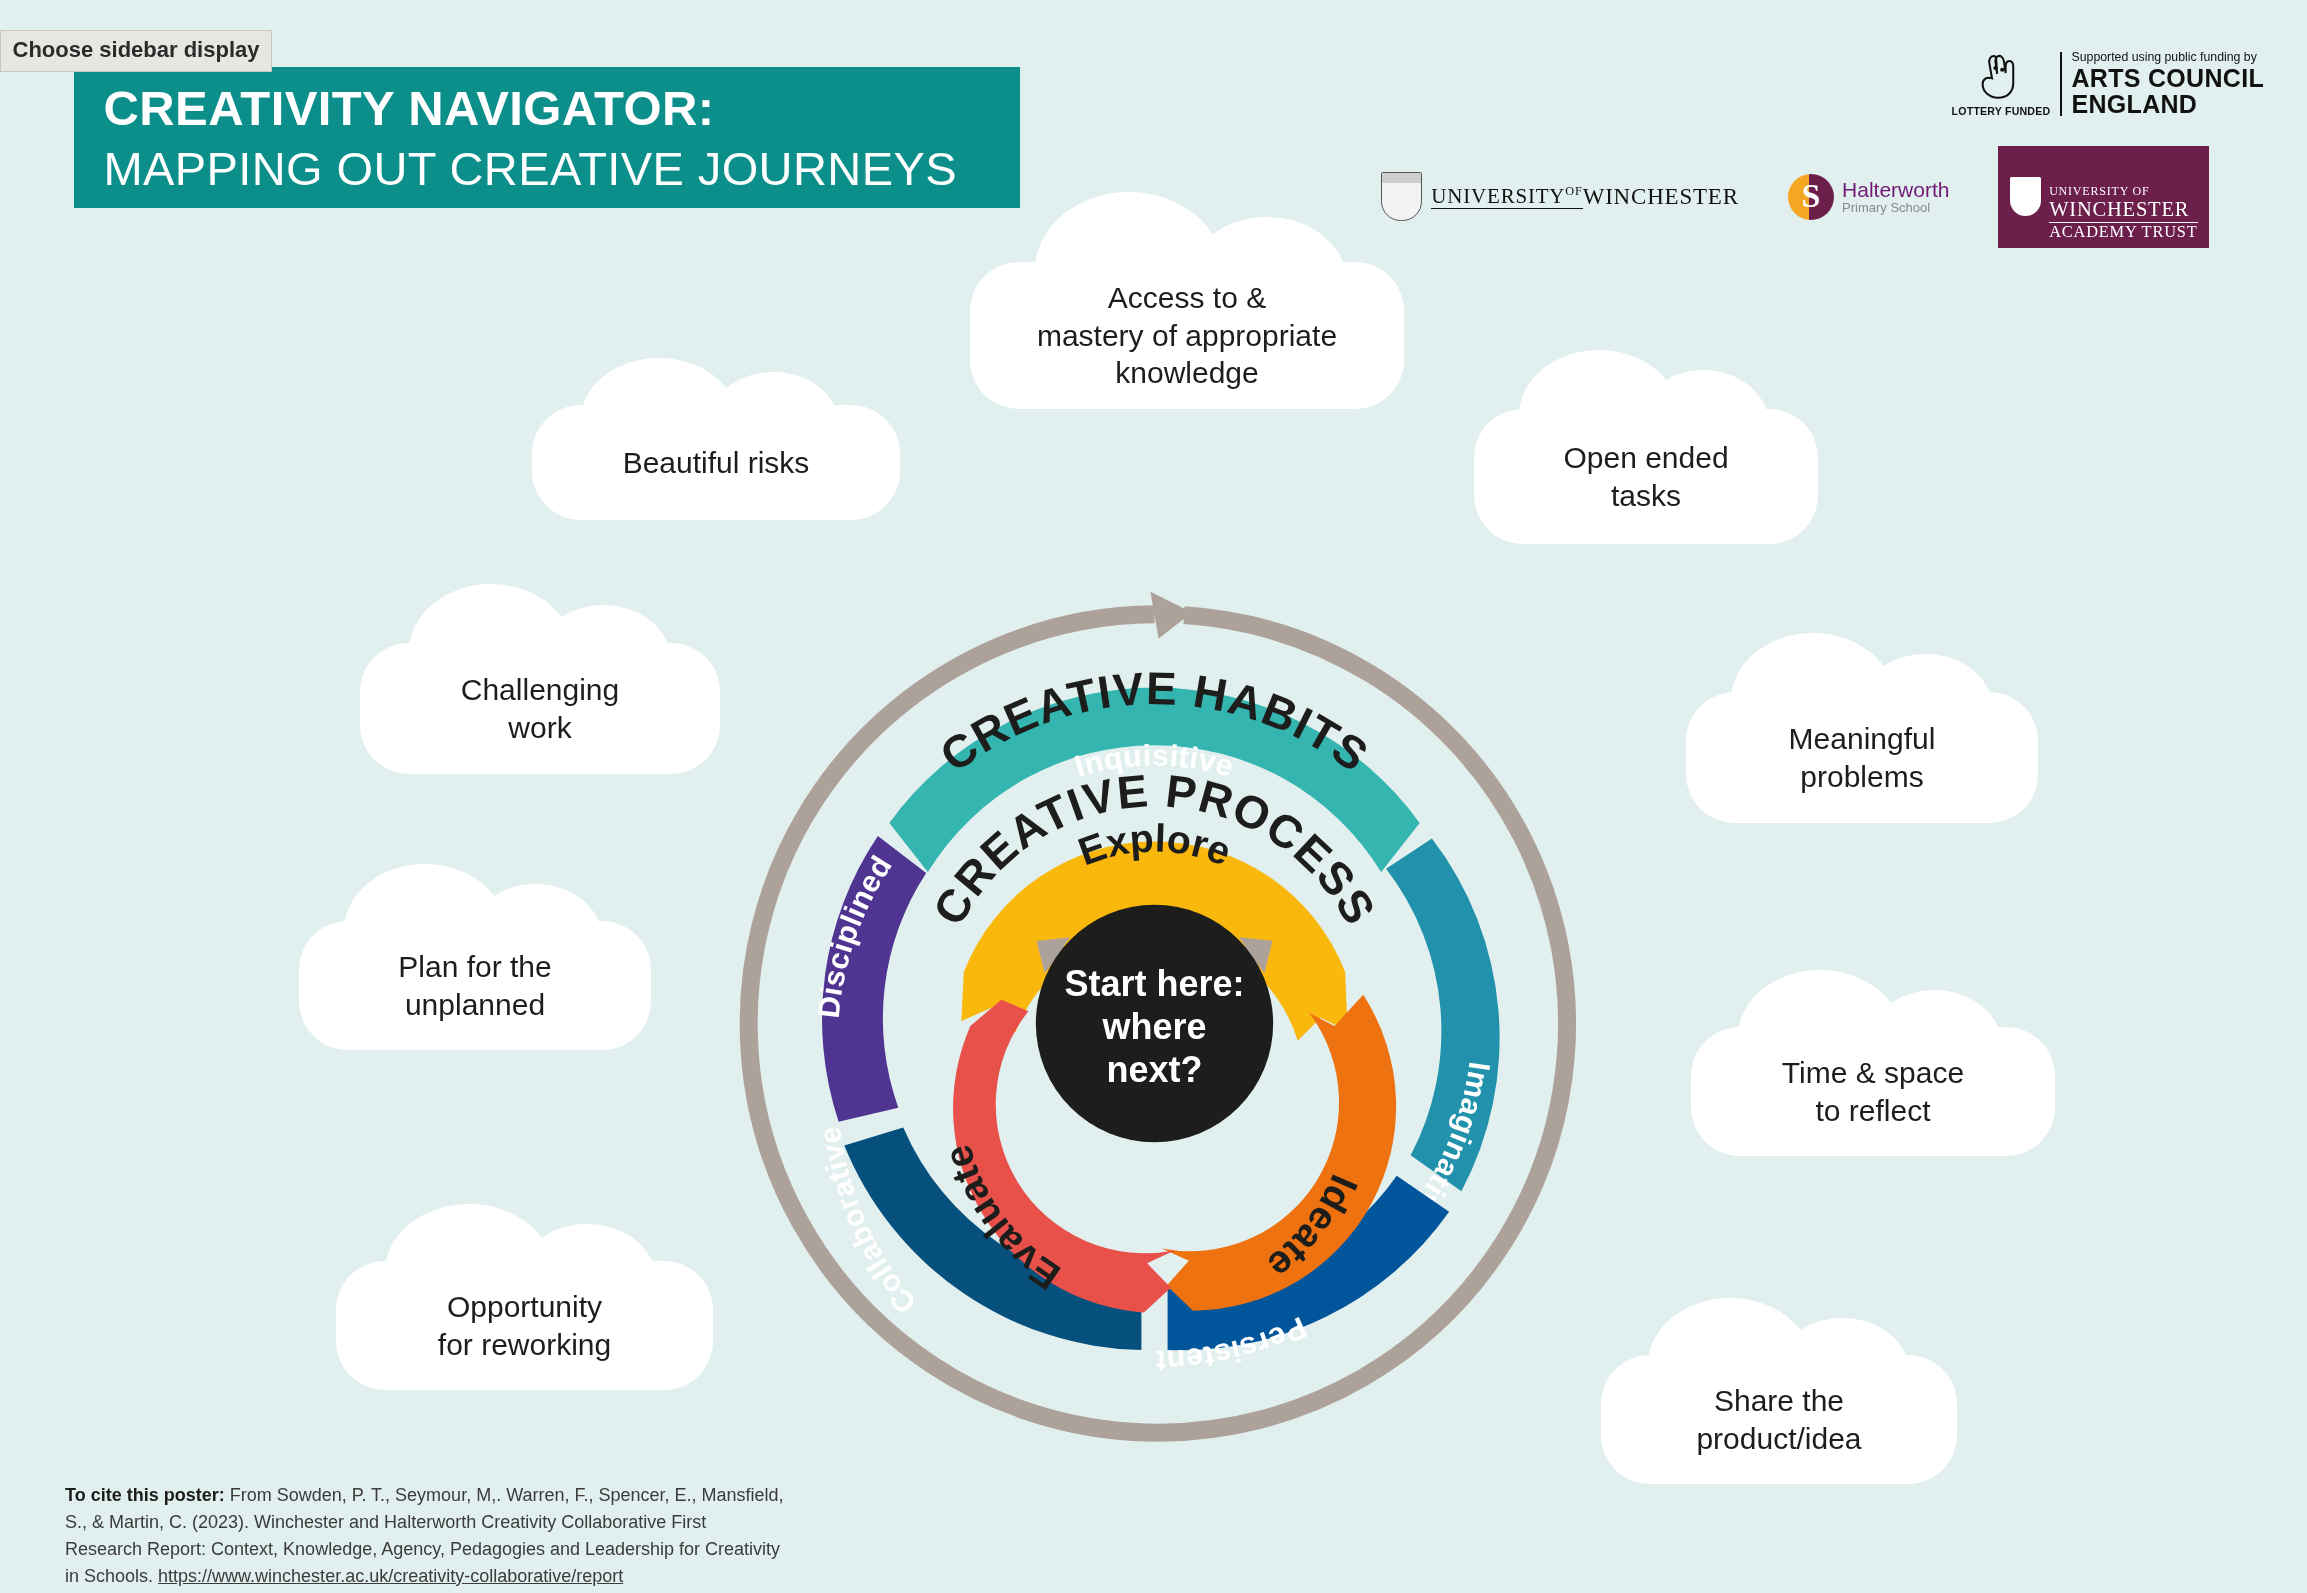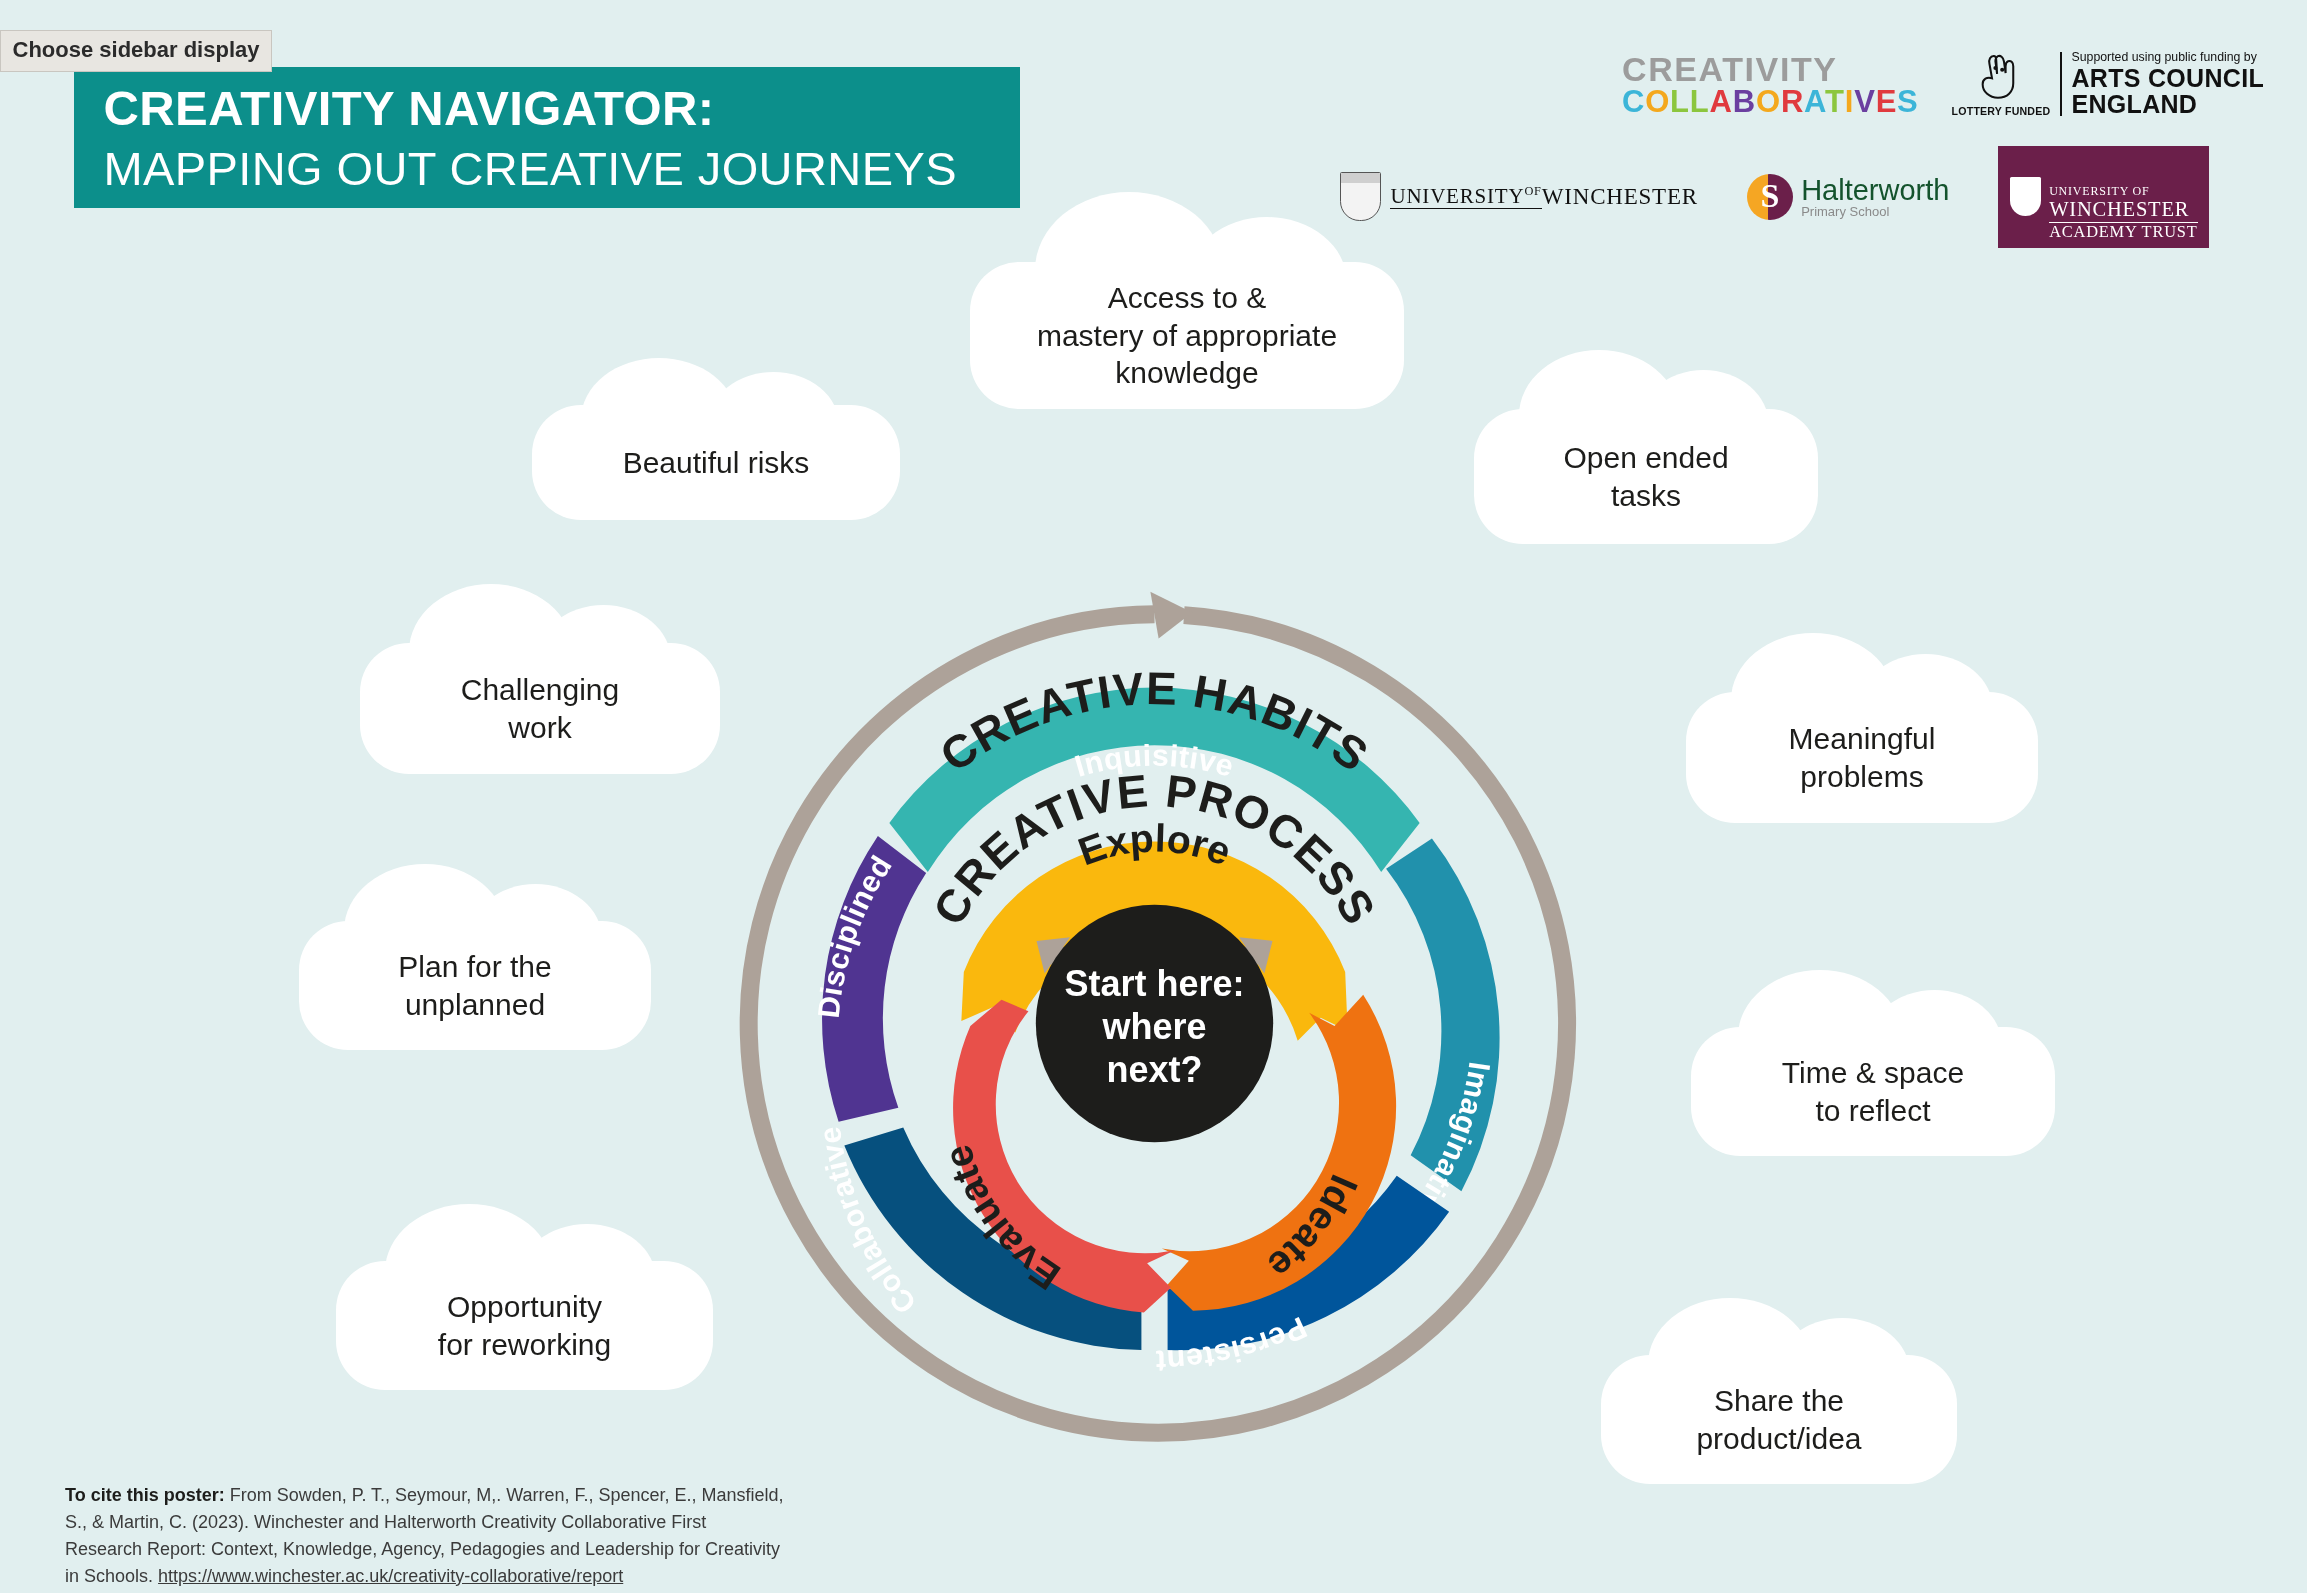--- a/index.html
+++ b/index.html
@@ -82,21 +82,21 @@
   .shield:before{content:"";position:absolute;left:0;right:0;top:0;height:9.8px;background:#cfcfcf;}
   .uow-txt{display:flex;flex-direction:row;line-height:1.05;}
   .uow-1{font-family:"Liberation Serif",serif;font-size:21px;letter-spacing:0.8px;color:#111;border-bottom:1.6px solid #111;padding-bottom:0.8px;}
   .uow-1 sup{font-size:12.3px;}
   .uow-2{font-family:"Liberation Serif",serif;font-size:23px;letter-spacing:0.8px;color:#111;}
 
   .halt{display:flex;align-items:center;gap:8.2px;}
   .halt-mark{width:46px;height:46px;border-radius:50%;background:linear-gradient(90deg,#f5a623 0 45%, #6b1f4a 45% 100%);position:relative;}
   .halt-mark:after{content:"S";position:absolute;left:50%;top:50%;transform:translate(-50%,-52%);color:#fff;font-size:34px;font-weight:bold;font-family:"Liberation Serif",serif;}
   .halt-txt{display:flex;flex-direction:column;line-height:1.05;}
-  .halt-1{font-size:29px;color:#14532d;}
+  .halt-1{font-size:21px;color:#701a75;}
   .halt-2{font-size:13px;color:#8a8a8a;}
 
   .wat{display:flex;align-items:center;gap:8.2px;background:#6b1f4a;padding:6.5px 11.5px;}
   .wat-shield{width:31px;height:39px;background:#fff;border-radius:1.6px 1.6px 15.6px 15.6px;}
   .wat-txt{display:flex;flex-direction:column;line-height:1.12;font-family:"Liberation Serif",serif;color:#fff;}
   .wat-1{font-size:12px;letter-spacing:0.8px;margin-top:32px;}
   .wat-2{font-size:20.5px;letter-spacing:0.8px;border-bottom:1.6px solid #fff;padding-bottom:0.8px;}
   .wat-3{font-size:16.4px;letter-spacing:0.8px;}
 
   
@@ -144,26 +144,20 @@
 
 <div id="tooltip">Choose sidebar display</div>
 
 <div id="title-block">
   <div id="title-line1">CREATIVITY NAVIGATOR:</div>
   <div id="title-line2">MAPPING OUT CREATIVE JOURNEYS</div>
 </div>
 
 <div id="logo-row-1">
 
-  <div class="cc-logo">
-    <div class="cc-top">CREATIVITY</div>
-    <div class="cc-bottom">
-      <span>C</span><span>O</span><span>L</span><span>L</span><span>A</span><span>B</span><span>O</span><span>R</span><span>A</span><span>T</span><span>I</span><span>V</span><span>E</span><span>S</span>
-    </div>
-  </div>
 
   <div class="ace">
     <div class="ace-left">
       <svg class="lottery-fingers" viewBox="0 0 60 60">
         <path d="M22 6 C18 6 16 10 17 15 L20 32 C14 30 9 33 9 39 C9 48 17 55 27 55 C38 55 45 48 45 38 L45 18 C45 13 42 11 39 12 C37 13 36 15 36 18 L36 26 L34 12 C33 7 30 5 27 6 C25 7 24 9 24 12 L26 27 L25 11 C25 7 24 6 22 6 Z" fill="none" stroke="#111" stroke-width="2.4"></path>
         <circle cx="24" cy="20" r="2.4" fill="#111"></circle>
         <circle cx="32" cy="22" r="2.4" fill="#111"></circle>
       </svg>
       <div class="lottery-funded">LOTTERY FUNDED</div>
     </div>

